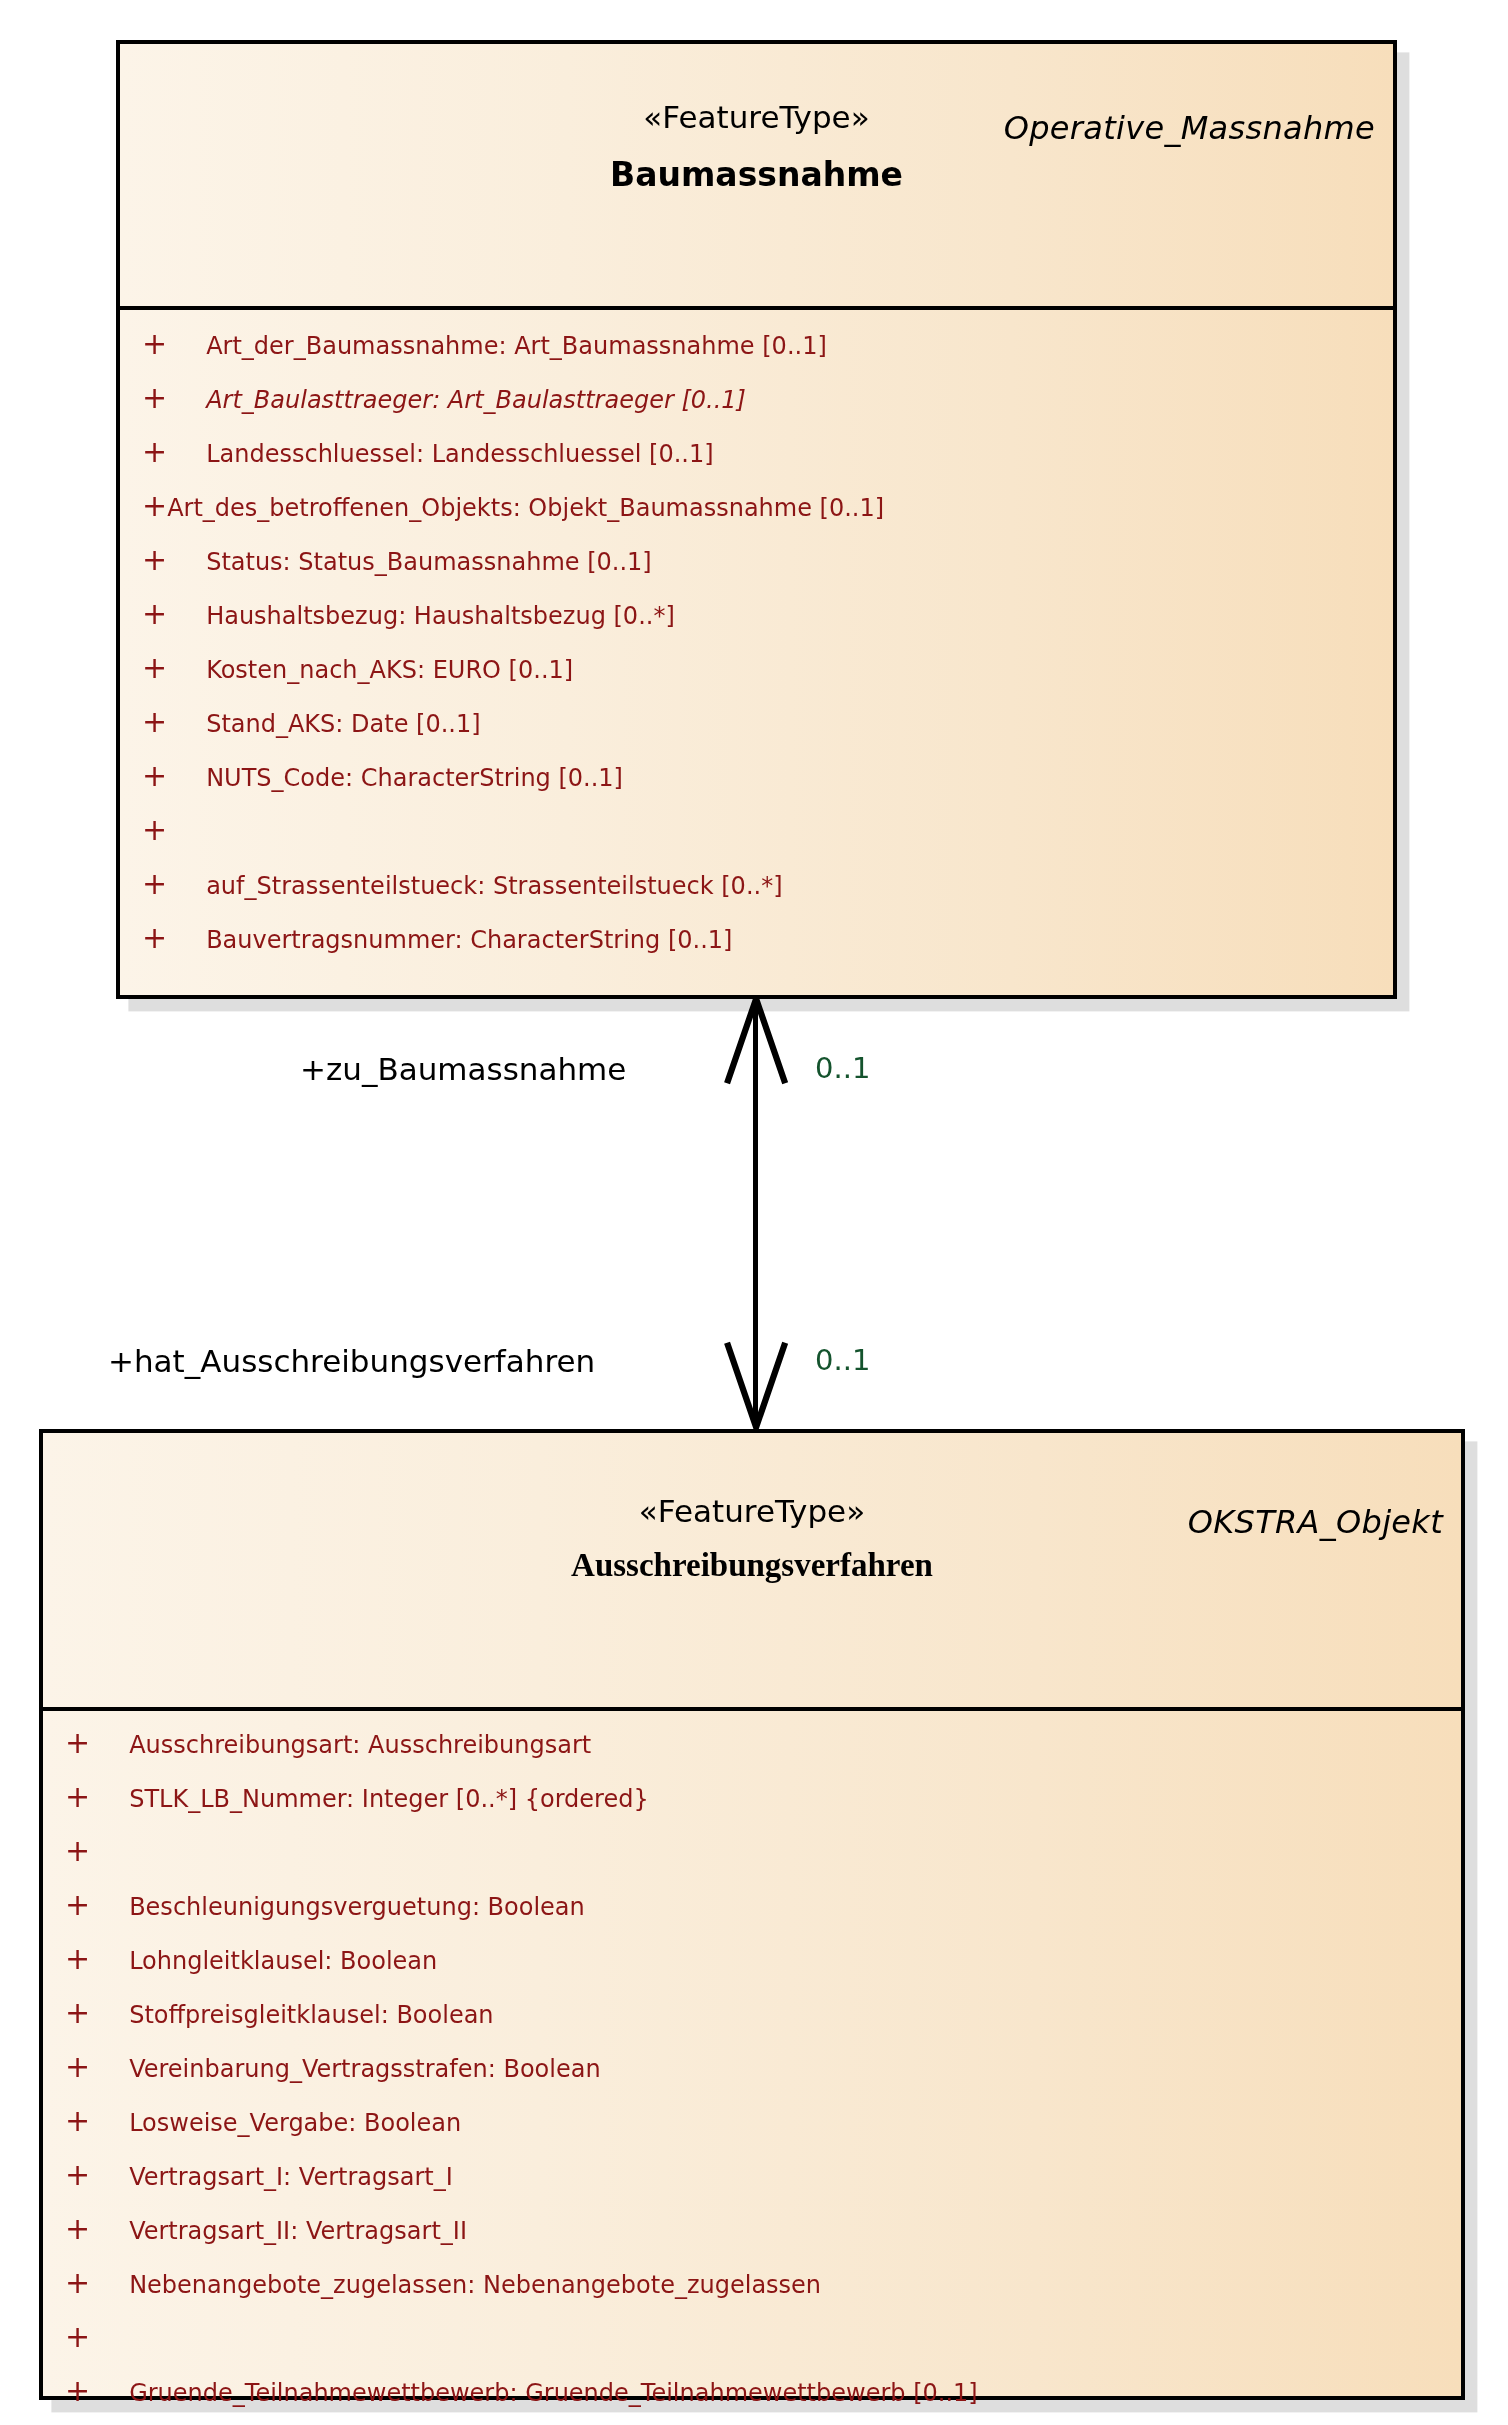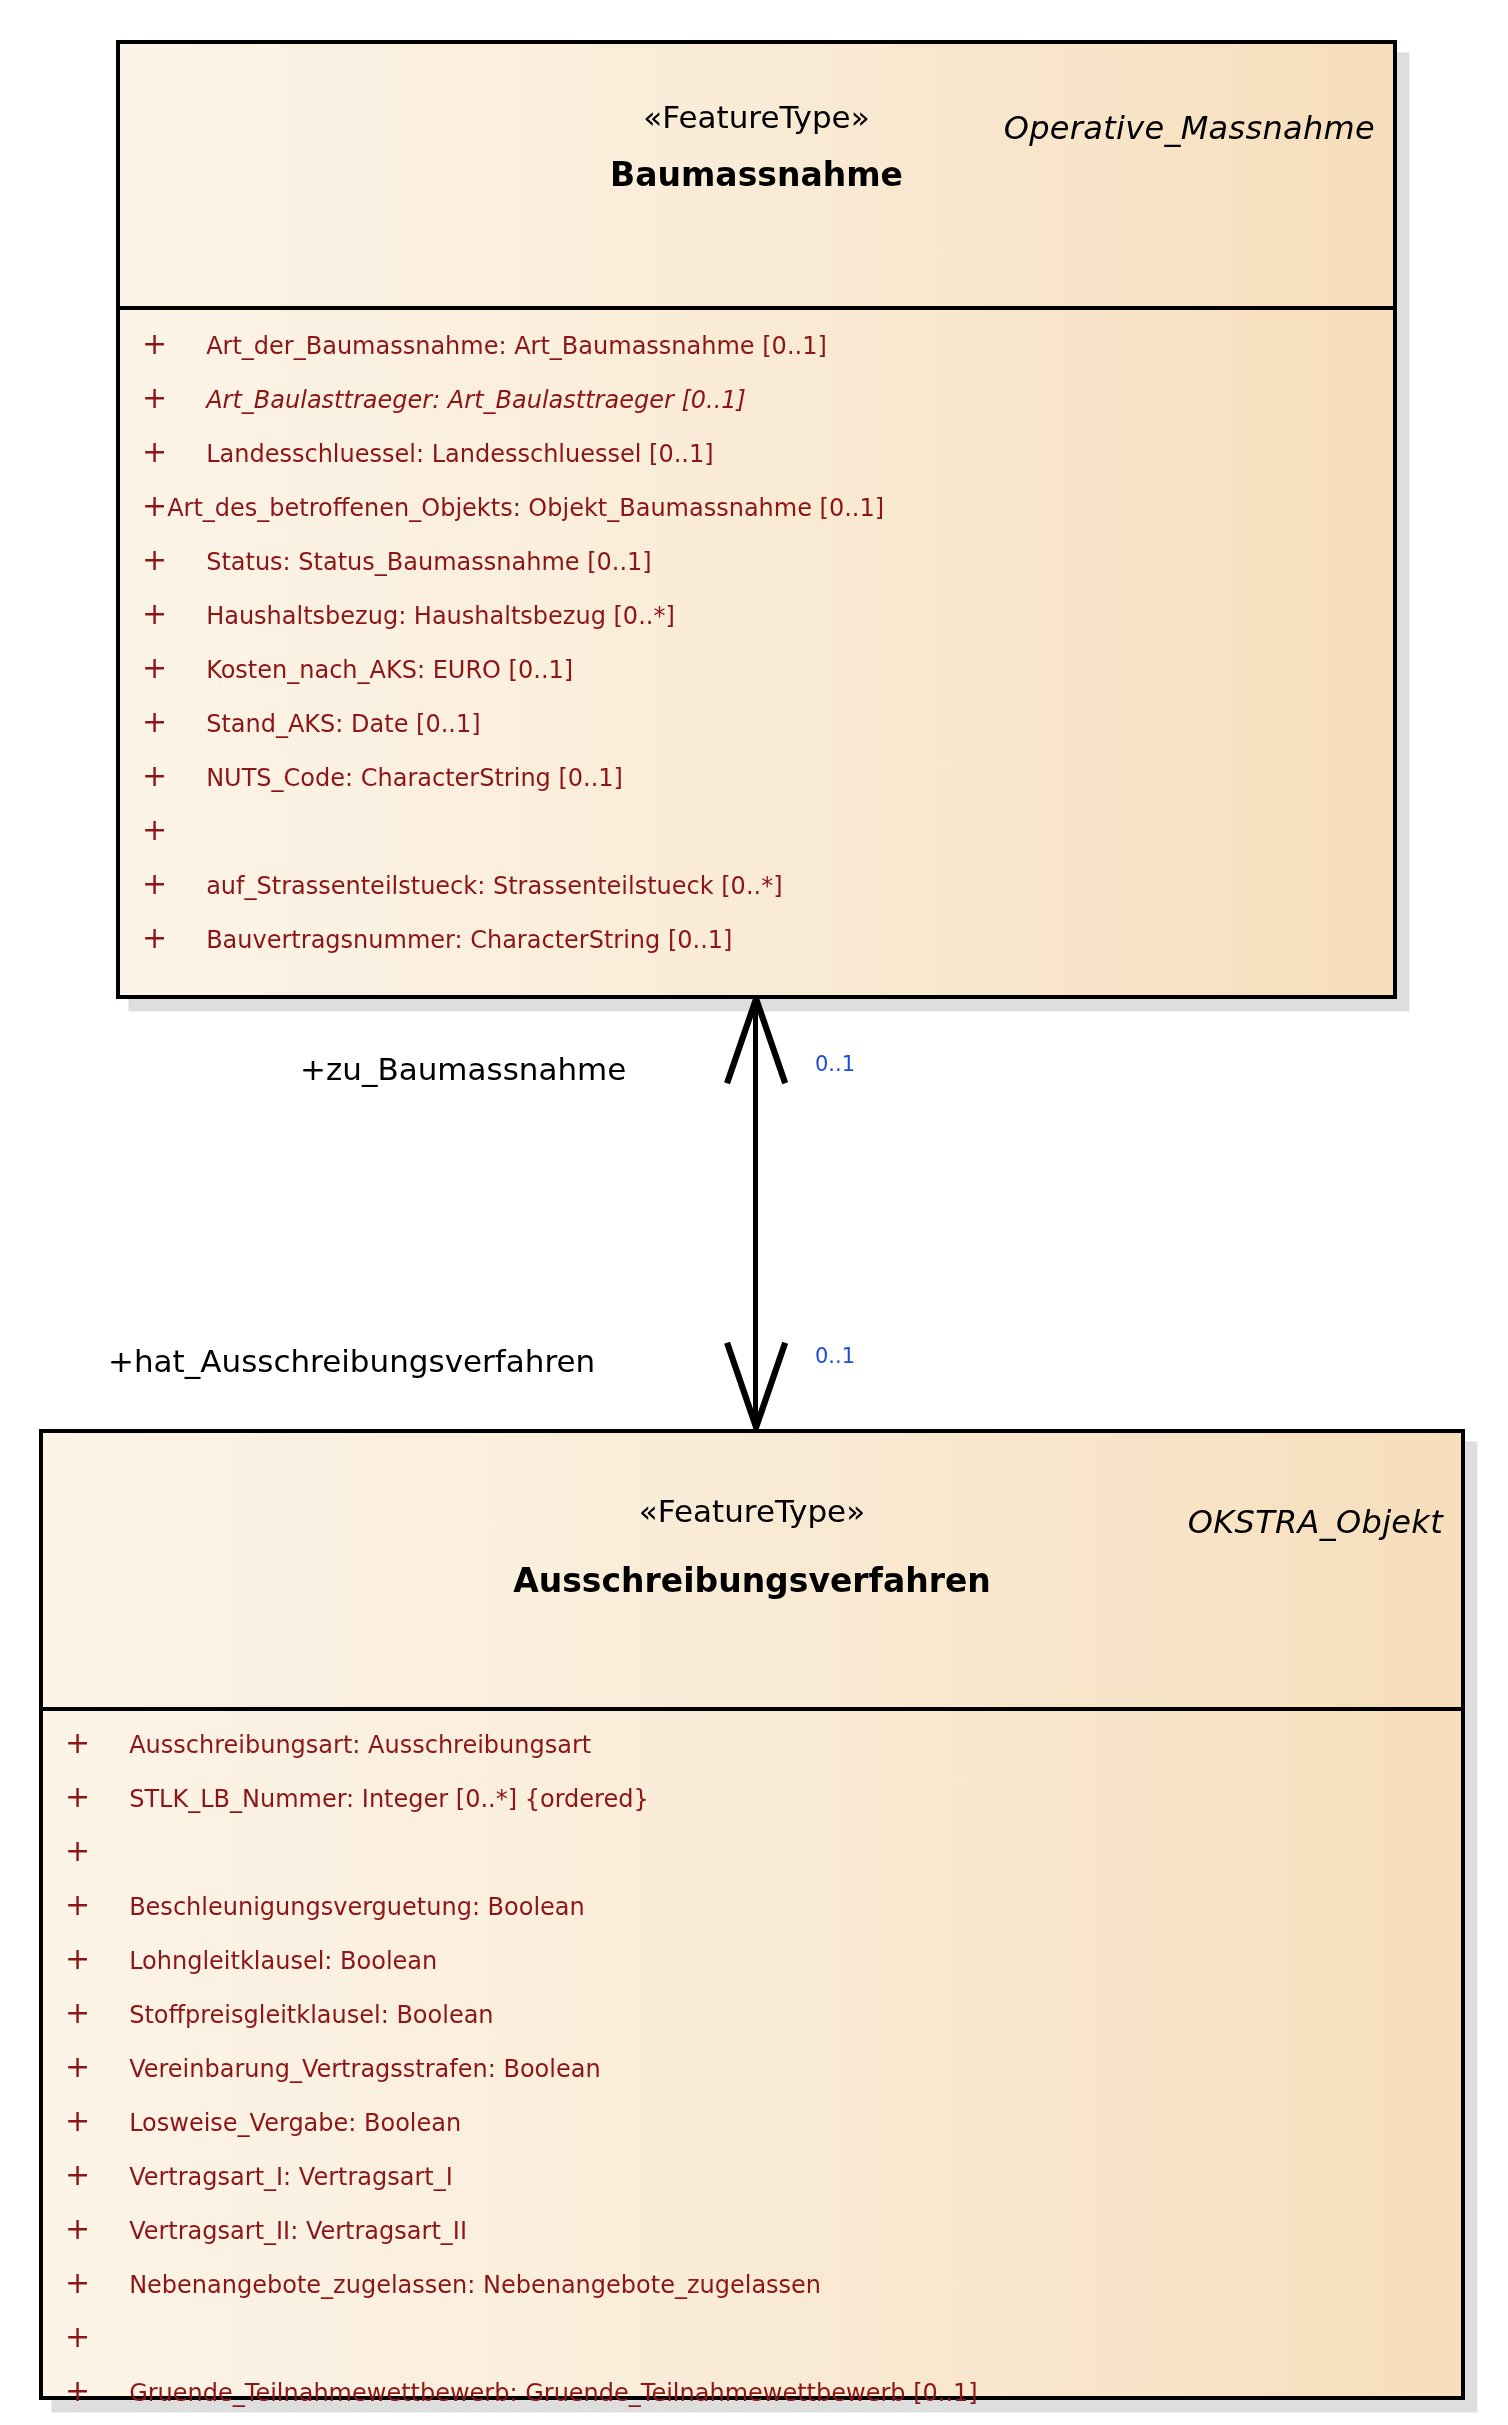--- a/index.html
+++ b/index.html
@@ -99,22 +99,22 @@
   .assoc-label {
     position: absolute;
     color: #000000;
     font-size: 31px;
     white-space: nowrap;
     line-height: 1;
   }
 
   .mult-label {
     position: absolute;
-    color: #1d4ed8;
-    font-size: 21px;
+    color: #14532d;
+    font-size: 29px;
     white-space: nowrap;
     line-height: 1;
   }
 
   .arrowhead {
     position: absolute;
   }
 </style>
 </head>
 <body>
@@ -196,21 +196,21 @@
 
   <div class="assoc-label" style="left:108px; top:1346px;">+hat_Ausschreibungsverfahren</div>
 
   <div class="mult-label" style="left:815px; top:1346px;">0..1</div>
 
   <div class="uml-class" id="class-2" style="left:39px; top:1429px; width:1426px; height:971px;">
 
     <div class="uml-header" style="height:215px;">
       <div class="pkg-label">OKSTRA_Objekt</div>
       <div class="stereotype" style="margin-top:63px;">«FeatureType»</div>
-      <div class="classname" style="margin-top:37px;">Ausschreibungsverfahren</div>
+      <div class="classname" style="margin-top:22px;font-family:Liberation Serif, serif;">Ausschreibungsverfahren</div>
     </div>
 
     <div class="uml-attrs" id="class2-attrs" style="padding:16.5px 0 0 0;">
         <div class="attr-row" style="height: 54px;">
           <span class="attr-vis" style="margin-left: 22px;">+</span>
           <span class="attr-text" style="margin-left: 39px;">Ausschreibungsart: Ausschreibungsart</span>
         </div>
         <div class="attr-row" style="height: 54px;">
           <span class="attr-vis" style="margin-left: 22px;">+</span>
           <span class="attr-text" style="margin-left: 39px;">STLK_LB_Nummer: Integer [0..*] {ordered}</span>

